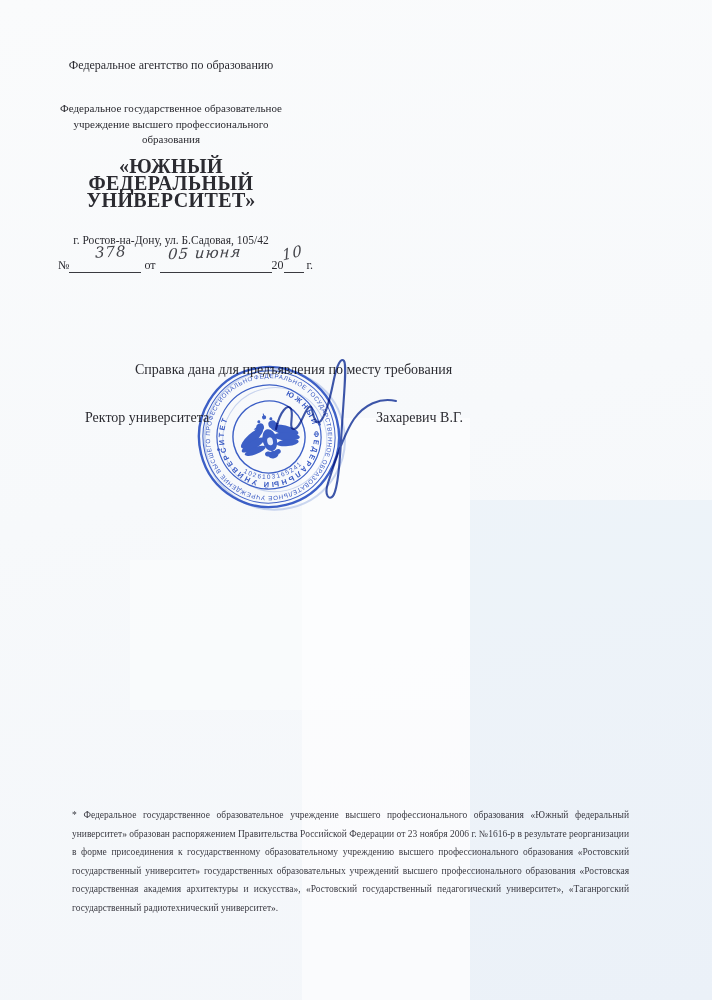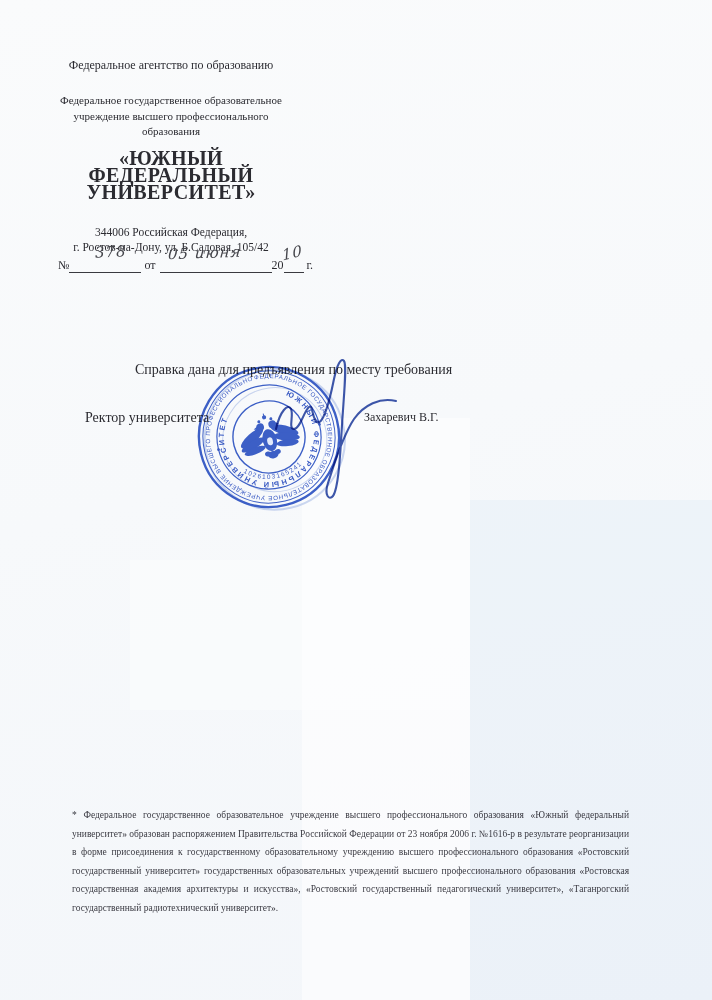--- a/index.html
+++ b/index.html
@@ -10,21 +10,21 @@
     font-family:"Liberation Serif","DejaVu Serif",serif;
     color:#2b2b31; overflow:hidden;
   }
   .wm { position:absolute; pointer-events:none; }
   .wm1 { left:302px; top:418px; width:168px; height:582px; background:rgba(255,255,255,0.55); }
   .wm2 { left:470px; top:500px; width:242px; height:500px; background:rgba(216,229,244,0.28); }
   .wm3 { left:130px; top:560px; width:340px; height:150px; background:rgba(255,255,255,0.4); }
 
   
   .letterhead { position:absolute; left:55px; top:58px; width:232px; text-align:center; }
-  .agency { font-size:12px; line-height:15px; margin-bottom:20px; }
+  .agency { font-size:12px; line-height:15px; margin-bottom:28px; }
   .institution { font-size:11px; line-height:15.5px; margin-bottom:10px; }
   .university { font-size:20px; font-weight:bold; line-height:17px; letter-spacing:0.4px; margin-bottom:24px; }
   .address { font-size:11.5px; line-height:15.5px; }
 
   .number-line { position:absolute; left:58px; top:258px; width:280px; font-size:12px; white-space:nowrap; }
   .uline { display:inline-block; border-bottom:1px solid #3a3a40; position:relative; height:14px; vertical-align:bottom; }
   .ul-num { width:72px; }
   .ul-date { width:112px; margin-left:4px; }
   .ul-year { width:20px; }
   .hand {
@@ -36,21 +36,21 @@
   .hand-year { left:-2px; top:-15px; transform:rotate(-14deg) skewX(-8deg); }
 
   
   .main { position:absolute; left:358px; top:58px; width:318px; }
   .title { font-size:15.5px; font-weight:bold; letter-spacing:1.5px; text-align:center; margin-bottom:20px; }
   .body-par { font-size:14.5px; line-height:24.5px; text-align:justify; text-indent:38px; }
 
   
   .purpose { position:absolute; left:135px; top:362px; font-size:14px; z-index:1; }
   .signer-title { position:absolute; left:85px; top:410px; font-size:14px; z-index:1; }
-  .signer-name { position:absolute; left:364px; top:410px; font-size:12px; z-index:1; }
+  .signer-name { position:absolute; left:376px; top:410px; font-size:14px; z-index:1; }
 
   
   .stamp { position:absolute; left:184px; top:352px; width:170px; height:170px; z-index:2;
            mix-blend-mode:multiply; opacity:0.93; }
   .signature-svg { position:absolute; left:230px; top:345px; width:180px; height:170px; z-index:3;
                    mix-blend-mode:multiply; }
 
   
   .footnote { position:absolute; left:72px; top:806px; width:557px;
               font-size:9.5px; line-height:18.6px; text-align:justify; color:#3b3b43; }
@@ -61,21 +61,20 @@
 <div class="page">
 
   <div class="wm wm1"></div>
   <div class="wm wm2"></div>
   <div class="wm wm3"></div>
 
   <div class="letterhead">
     <p class="agency">Федеральное агентство по образованию</p>
     <p class="institution">Федеральное государственное образовательное учреждение высшего профессионального образования</p>
     <h1 class="university">«ЮЖНЫЙ ФЕДЕРАЛЬНЫЙ УНИВЕРСИТЕТ»</h1>
-    <p class="address">344006 Российская Федерация,</p>
     <p class="address">г. Ростов-на-Дону, ул. Б.Садовая, 105/42</p>
   </div>
 
   <div class="number-line">
     <span>№</span><span class="uline ul-num"><span class="hand hand-number">378</span></span>
     <span>от</span><span class="uline ul-date"><span class="hand hand-date">05 июня</span></span><span>20</span><span class="uline ul-year"><span class="hand hand-year">10</span></span>
     <span>г.</span>
   </div>
 
   <div class="main">

